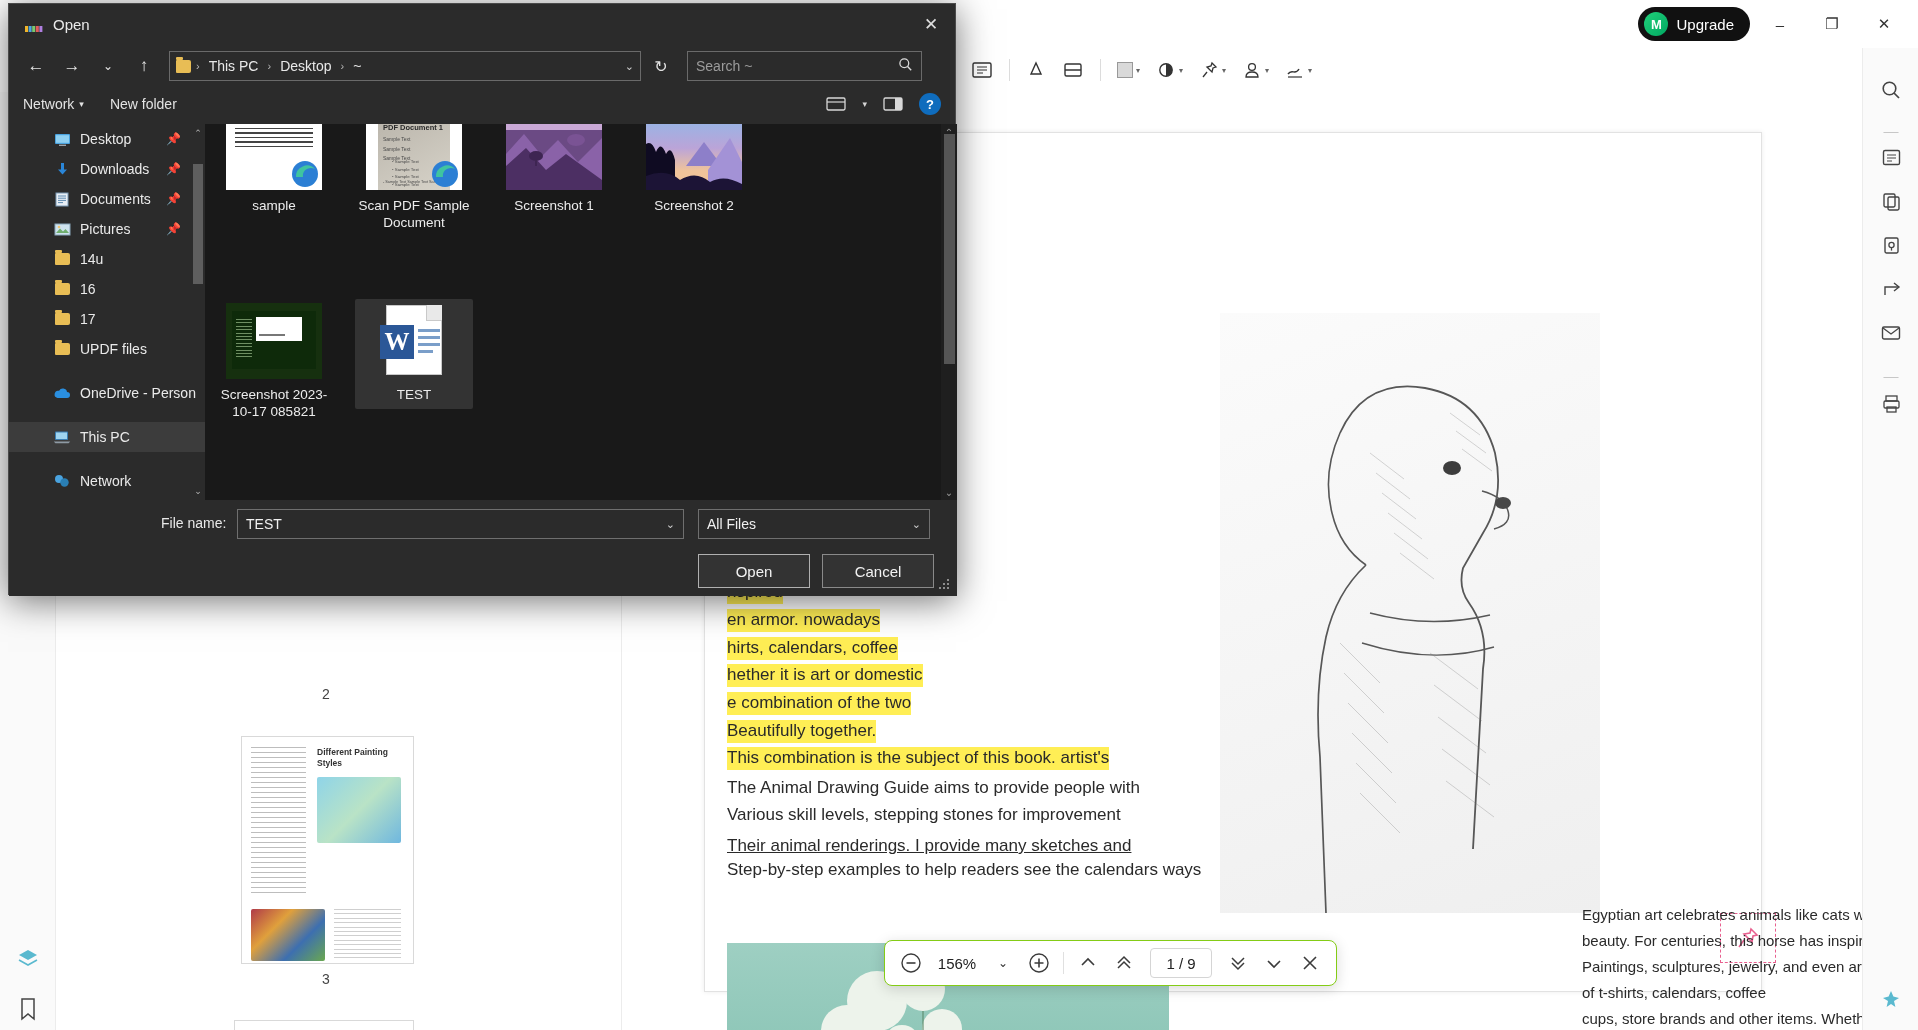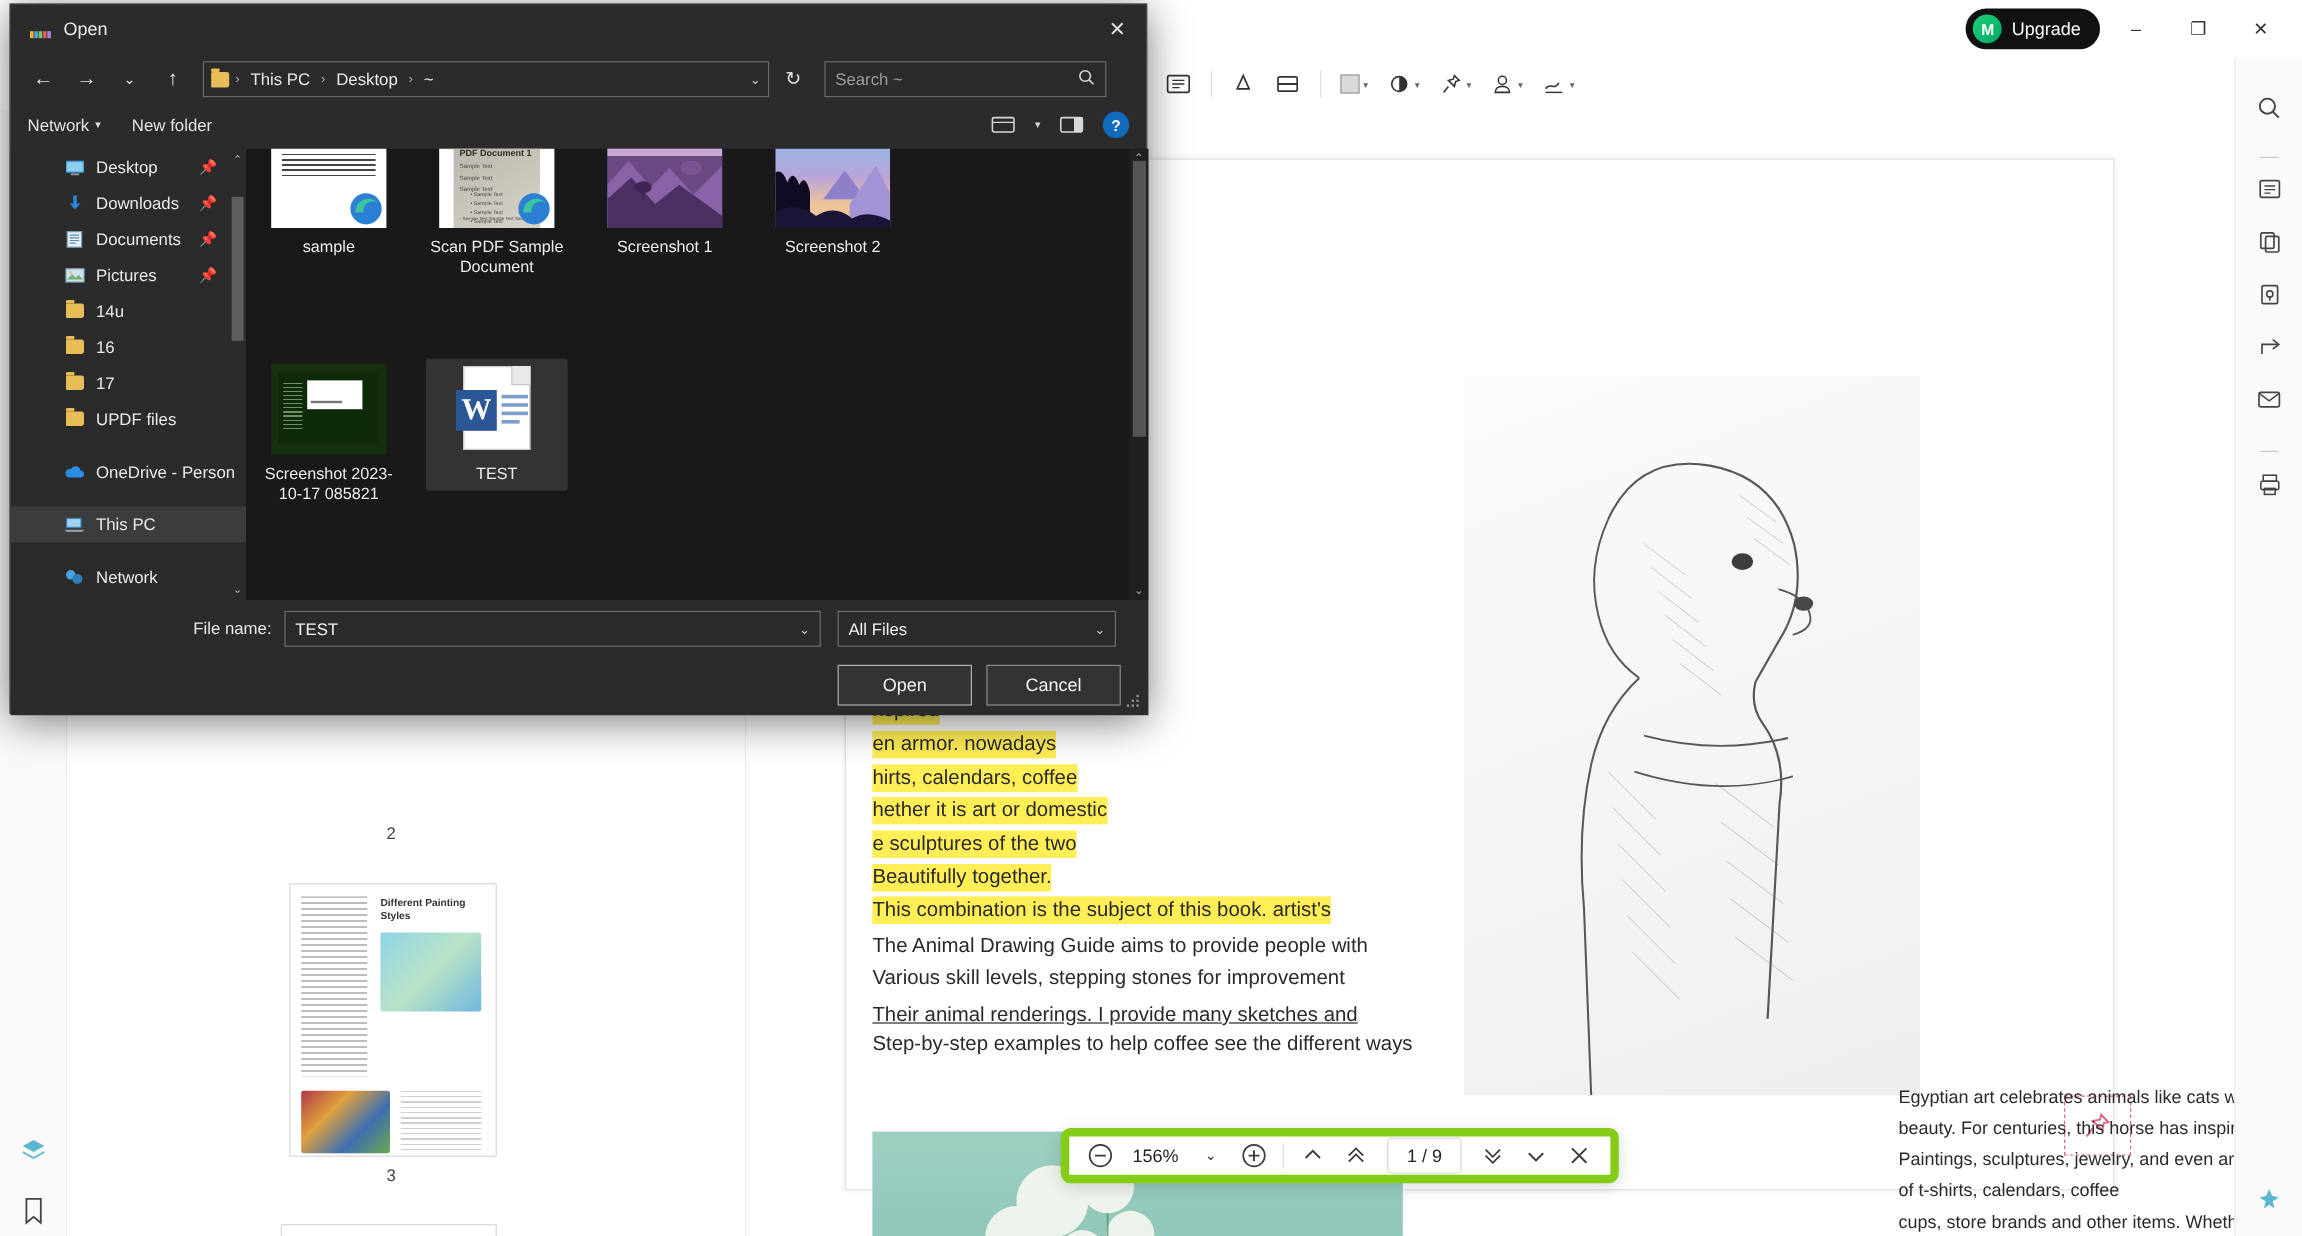--- a/index.html
+++ b/index.html
@@ -63,21 +63,21 @@
   .pdf-line.hl { background:#ffee55; }
   .pdf-head { position:absolute; font-size:30px; color:#1c1c1c; font-family:"Liberation Serif", serif;}
 
   
   .right-rail { position:absolute; right:0; top:48px; width:56px; height:982px; background:#fafafa; border-left:1px solid #ececec; }
   .rrail-ico { position:absolute; left:11px; width:34px;height:34px;display:flex;align-items:center;justify-content:center;cursor:pointer;color:#555;}
 
   
   .floatbar {
     position:absolute; left:884px; top:940px; height:46px;
-    background:#ffffff; border:7px solid #84cc16; border-radius:8px;
+    background:#ffffff; border:1px solid #84cc16; border-radius:8px;
     box-shadow:0 3px 14px rgba(0,0,0,.15);
     display:flex; align-items:center; padding:0 10px; gap:4px;
   }
   .fb-btn { width:32px;height:32px;display:flex;align-items:center;justify-content:center;color:#333;cursor:pointer;border-radius:4px;font-size:17px;}
   .fb-zoom { font-size:15px; color:#222; min-width:52px; text-align:center; }
   .fb-page {
     border:1px solid #d5d5d5; border-radius:4px; height:30px; min-width:62px;
     display:flex;align-items:center;justify-content:center;font-size:15px;color:#222;
     margin:0 6px;
   }
@@ -292,28 +292,28 @@
       <div class="pdf-line" style="left:22px; top:122px;">[object Object]</div>
       <div class="pdf-line" style="left:22px; top:172px;">[object Object]</div>
 
       <div class="pdf-head" style="left:22px; top:315px;">ur</div>
 
       <div class="pdf-line hl" style="left:22px; top:420px;">ats with style and style</div>
       <div class="pdf-line hl" style="left:22px; top:448px;">nspired</div>
       <div class="pdf-line hl" style="left:22px; top:476px;">en armor. nowadays</div>
       <div class="pdf-line hl" style="left:22px; top:504px;">hirts, calendars, coffee</div>
       <div class="pdf-line hl" style="left:22px; top:531px;">hether it is art or domestic</div>
-      <div class="pdf-line hl" style="left:22px; top:559px;">e sculptures of the two</div>
+      <div class="pdf-line hl" style="left:22px; top:559px;">e combination of the two</div>
       <div class="pdf-line hl" style="left:22px; top:587px;">Beautifully together.</div>
       <div class="pdf-line hl" style="left:22px; top:614px;">This combination is the subject of this book. artist's</div>
 
       <div class="pdf-line" style="left:22px; top:644px;">The Animal Drawing Guide aims to provide people with</div>
       <div class="pdf-line" style="left:22px; top:671px;">Various skill levels, stepping stones for improvement</div>
       <div class="pdf-line" style="left:22px; top:702px;text-decoration:underline;">Their animal renderings. I provide many sketches and</div>
-      <div class="pdf-line" style="left:22px; top:726px;">Step-by-step examples to help coffee see the different ways</div>
+      <div class="pdf-line" style="left:22px; top:726px;">Step-by-step examples to help readers see the calendars ways</div>
 
       <div style="position:absolute;left:1015px;top:780px;width:56px;height:50px;border:1.5px dashed #e8608f;display:flex;align-items:center;justify-content:center;">
         <svg width="26" height="26" viewBox="0 0 26 26">
             <path d="M16 4l6 6-4 1-1 6-8-8 6-1z" stroke="#e8608f" stroke-width="1.6" fill="none"></path>
             <path d="M9 15l-5 7" stroke="#e8608f" stroke-width="1.6"></path>
           </svg>
       </div>
 
       <div style="position:absolute;left:515px;top:180px;width:380px;height:600px;background:linear-gradient(160deg,#fbfbfb,#efefef);overflow:hidden;">
         <svg width="380" height="600" viewBox="0 0 380 600">

